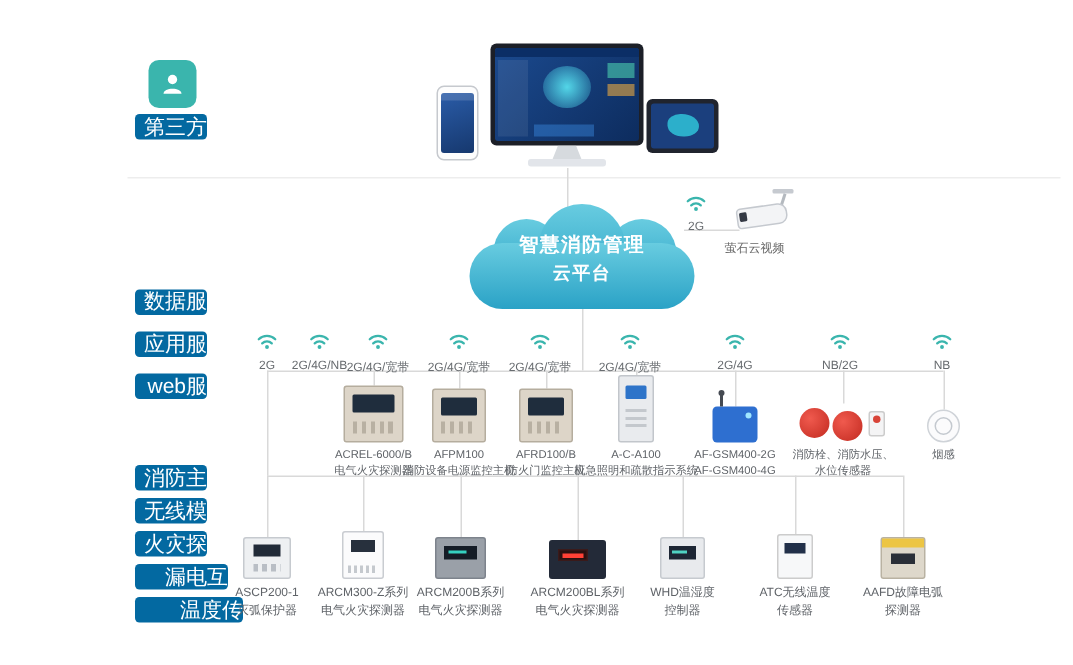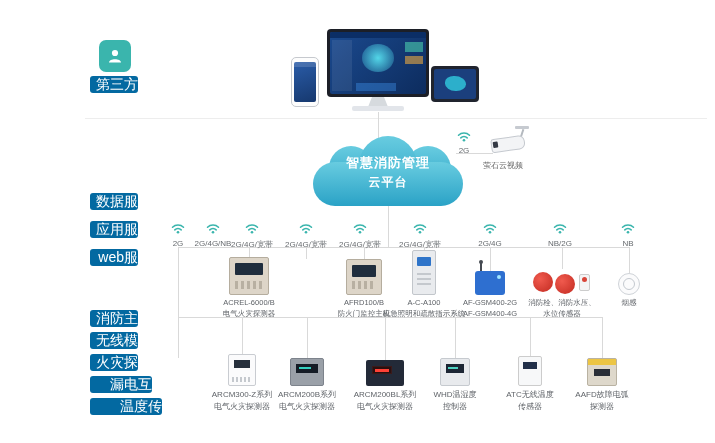--- a/index.html
+++ b/index.html
@@ -278,20 +278,32 @@
         <div class="cab">
           <div class="scr"></div>
           <div class="btns"></div>
         </div>
       </div>
     <div class="dlabel">
       <span>ACREL-6000/B</span>
       <span>电气火灾探测器</span>
     </div>
   </div>
+  <div class="mdev" style="left:261px;top:255px;width:90px;">
+    <div class="gfx" style="height:40px;">
+        <div class="cab small">
+          <div class="scr"></div>
+          <div class="btns"></div>
+        </div>
+      </div>
+    <div class="dlabel">
+      <span>AFPM100</span>
+      <span>消防设备电源监控主机</span>
+    </div>
+  </div>
   <div class="mdev" style="left:319px;top:255px;width:90px;">
     <div class="gfx" style="height:40px;">
         <div class="cab small">
           <div class="scr"></div>
           <div class="btns"></div>
         </div>
       </div>
     <div class="dlabel">
       <span>AFRD100/B</span>
       <span>防火门监控主机</span>
@@ -336,20 +348,32 @@
   <div class="mdev" style="left:584px;top:255px;width:90px;">
     <div class="gfx" style="height:40px;">
         <div class="smoke"></div>
       </div>
     <div class="dlabel">
       <span>烟感</span>
       <span></span>
     </div>
   </div>
 
+  <div class="bdev" style="left:138px;top:348px;width:80px;">
+    <div class="gfx" style="height:38px;">
+        <div class="b-ascp">
+          <div class="scr"></div>
+          <div class="btns"></div>
+        </div>
+      </div>
+    <div class="dlabel">
+      <span>ASCP200-1</span>
+      <span>灭弧保护器</span>
+    </div>
+  </div>
   <div class="bdev" style="left:202px;top:348px;width:80px;">
     <div class="gfx" style="height:38px;">
         <div class="b-arcm300">
           <div class="scr"></div>
           <div class="btns"></div>
         </div>
       </div>
     <div class="dlabel">
       <span>ARCM300-Z系列</span>
       <span>电气火灾探测器</span>

